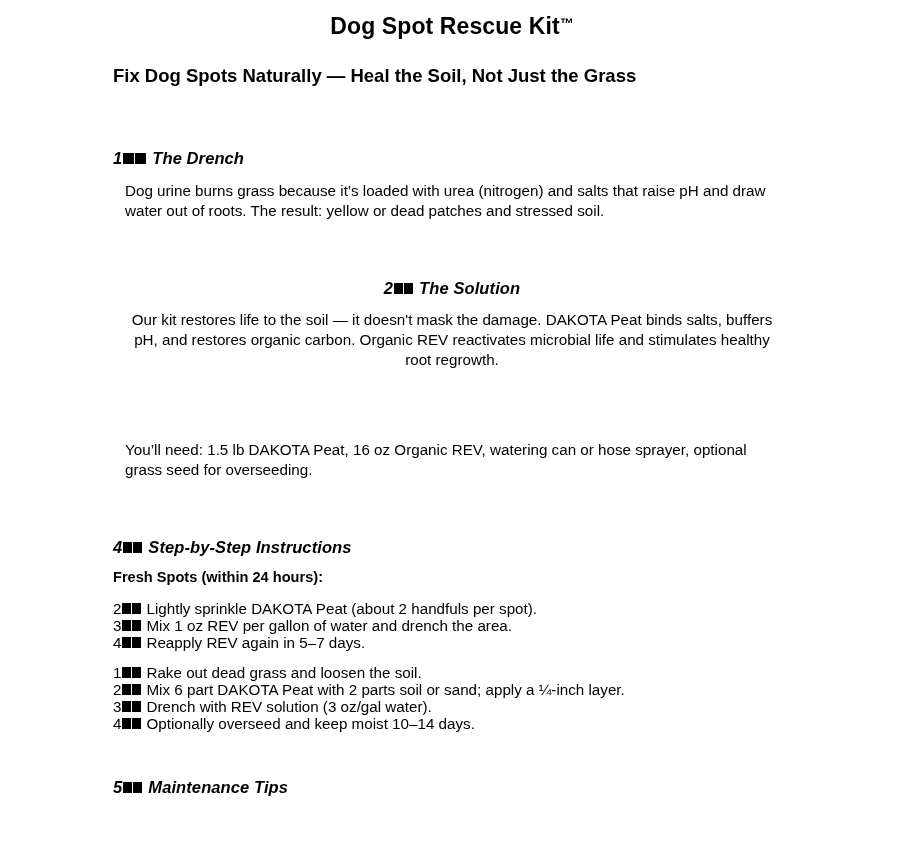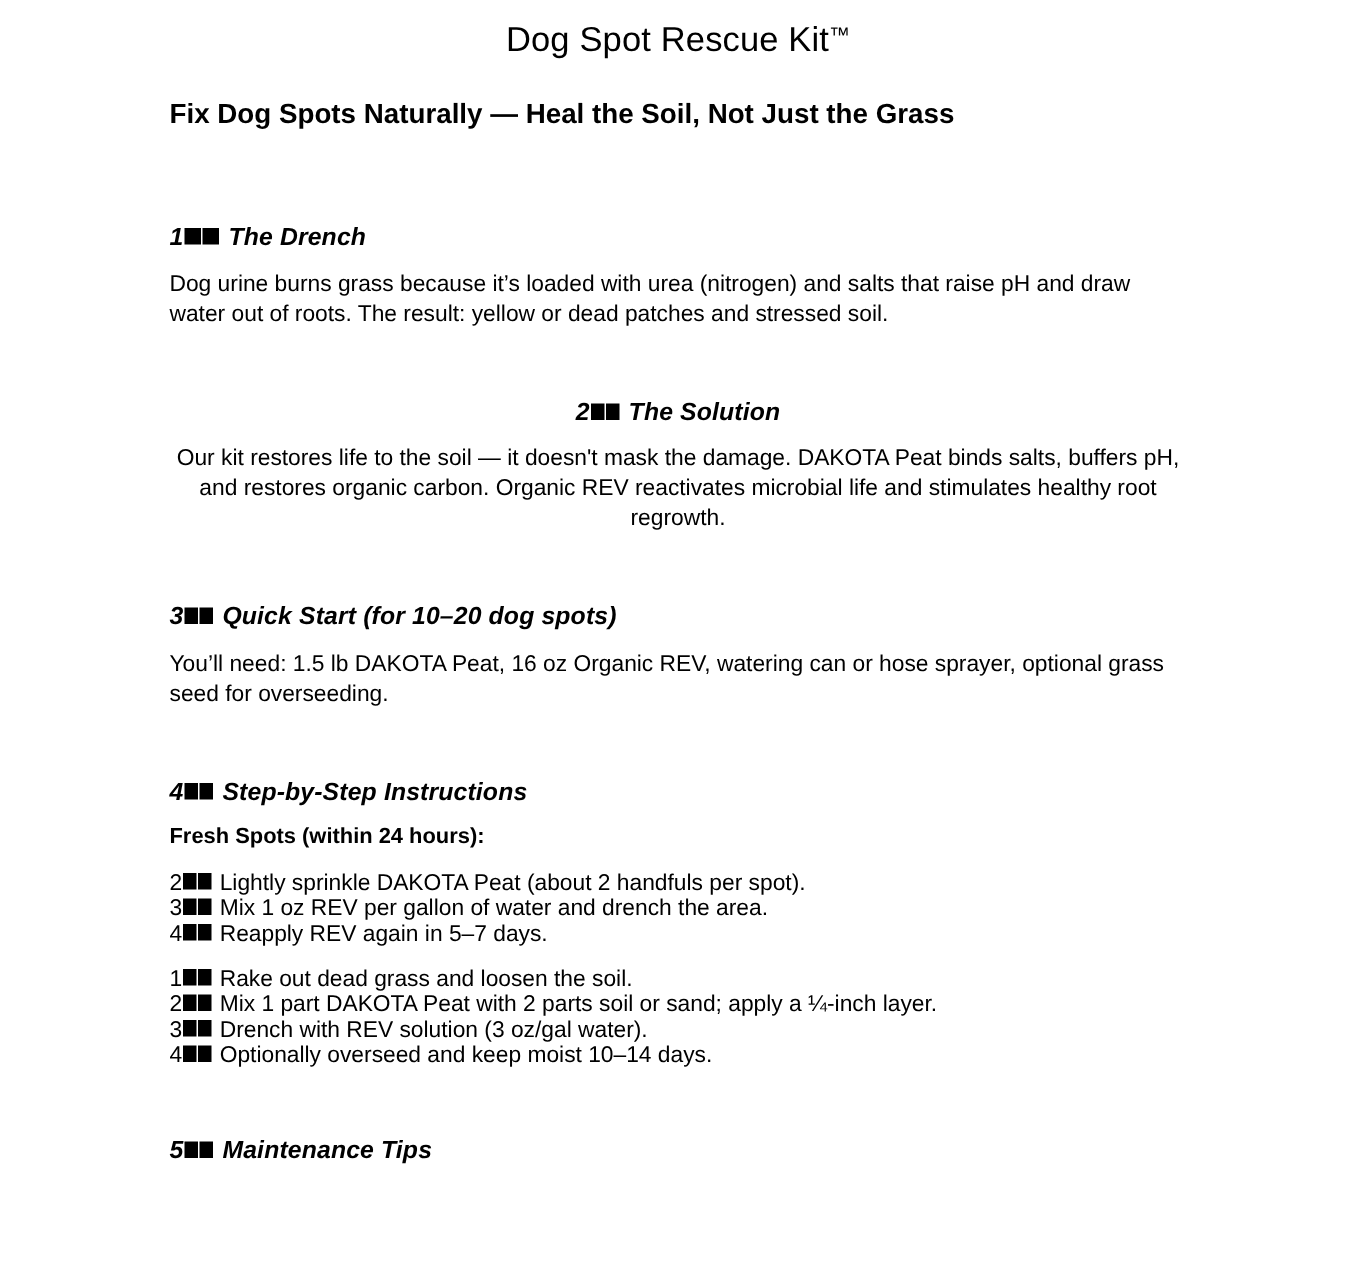--- a/index.html
+++ b/index.html
@@ -28,21 +28,21 @@
   .content {
     position: absolute;
     left: 113px;
     top: 0;
     width: 678px;
   }
 
   
   .doc-title {
     font-size: 23px;
-    font-weight: normal;
+    font-weight: bold;
     text-align: center;
     margin: 0;
     padding-top: 13px;
     letter-spacing: 0.1px;
     line-height: 1.2;
   }
   .doc-title .tm {
     font-size: 14px;
     vertical-align: 0.45em;
     letter-spacing: 0;
@@ -92,21 +92,21 @@
     background: #000000;
     vertical-align: 0px;
     margin: 0 0.5px;
     font-style: normal;
   }
   .heading-gap { display: inline-block; width: 6px; }
 
   .body-text {
     font-size: 15.2px;
     line-height: 20px;
-    margin: 0;
+    margin: 12px;
   }
 
   
   .sub-heading {
     font-size: 14.6px;
     font-weight: bold;
     margin: 0;
     line-height: 1.2;
   }
   .sub-heading.first { margin-top: 2px; }
@@ -143,37 +143,36 @@
       <div class="section-heading"><span>1</span><span class="tofu"></span><span class="tofu"></span><span class="heading-gap"></span><span>The Drench</span></div>
       <p class="body-text">Dog urine burns grass because it’s loaded with urea (nitrogen) and salts that raise pH and draw water out of roots. The result: yellow or dead patches and stressed soil.</p>
     </div>
 
     <div class="section section-2">
       <div class="section-heading"><span>2</span><span class="tofu-sm"></span><span class="tofu-sm"></span><span class="heading-gap"></span><span>The Solution</span></div>
       <p class="body-text">Our kit restores life to the soil — it doesn't mask the damage. DAKOTA Peat binds salts, buffers pH, and restores organic carbon. Organic REV reactivates microbial life and stimulates healthy root regrowth.</p>
     </div>
 
     <div class="section section-3">
-      <div class="section-heading"><span>3</span><span class="tofu-sm"></span><span class="tofu-sm"></span><span class="heading-gap"></span><span>Quick Start (for 10–20 dog spots)</span></div>
       <p class="body-text">You’ll need: 1.5 lb DAKOTA Peat, 16 oz Organic REV, watering can or hose sprayer, optional grass seed for overseeding.</p>
     </div>
 
     <div class="section section-4">
       <div class="section-heading"><span>4</span><span class="tofu-sm"></span><span class="tofu-sm"></span><span class="heading-gap"></span><span>Step-by-Step Instructions</span></div>
 
       <div class="sub-heading first">Fresh Spots (within 24 hours):</div>
       <ul class="step-list">
         <li><span class="step-num">2</span><span class="tofu-sm"></span><span class="tofu-sm"></span><span class="step-gap"></span><span>Lightly sprinkle DAKOTA Peat (about 2 handfuls per spot).</span></li>
         <li><span class="step-num">3</span><span class="tofu-sm"></span><span class="tofu-sm"></span><span class="step-gap"></span><span>Mix 1 oz REV per gallon of water and drench the area.</span></li>
         <li><span class="step-num">4</span><span class="tofu-sm"></span><span class="tofu-sm"></span><span class="step-gap"></span><span>Reapply REV again in 5–7 days.</span></li>
       </ul>
 
       <ul class="step-list">
         <li><span class="step-num">1</span><span class="tofu-sm"></span><span class="tofu-sm"></span><span class="step-gap"></span><span>Rake out dead grass and loosen the soil.</span></li>
-        <li><span class="step-num">2</span><span class="tofu-sm"></span><span class="tofu-sm"></span><span class="step-gap"></span><span>Mix 1 part DAKOTA Peat with 2 parts soil or sand; apply a ¼-inch layer.</span></li>
+        <li><span class="step-num">2</span><span class="tofu-sm"></span><span class="tofu-sm"></span><span class="step-gap"></span><span>Mix 6 part DAKOTA Peat with 2 parts soil or sand; apply a ¼-inch layer.</span></li>
         <li><span class="step-num">3</span><span class="tofu-sm"></span><span class="tofu-sm"></span><span class="step-gap"></span><span>Drench with REV solution (3 oz/gal water).</span></li>
         <li><span class="step-num">4</span><span class="tofu-sm"></span><span class="tofu-sm"></span><span class="step-gap"></span><span>Optionally overseed and keep moist 10–14 days.</span></li>
       </ul>
     </div>
 
     <div class="section section-5">
       <div class="section-heading"><span>5</span><span class="tofu-sm"></span><span class="tofu-sm"></span><span class="heading-gap"></span><span>Maintenance Tips</span></div>
 
     </div>
 

